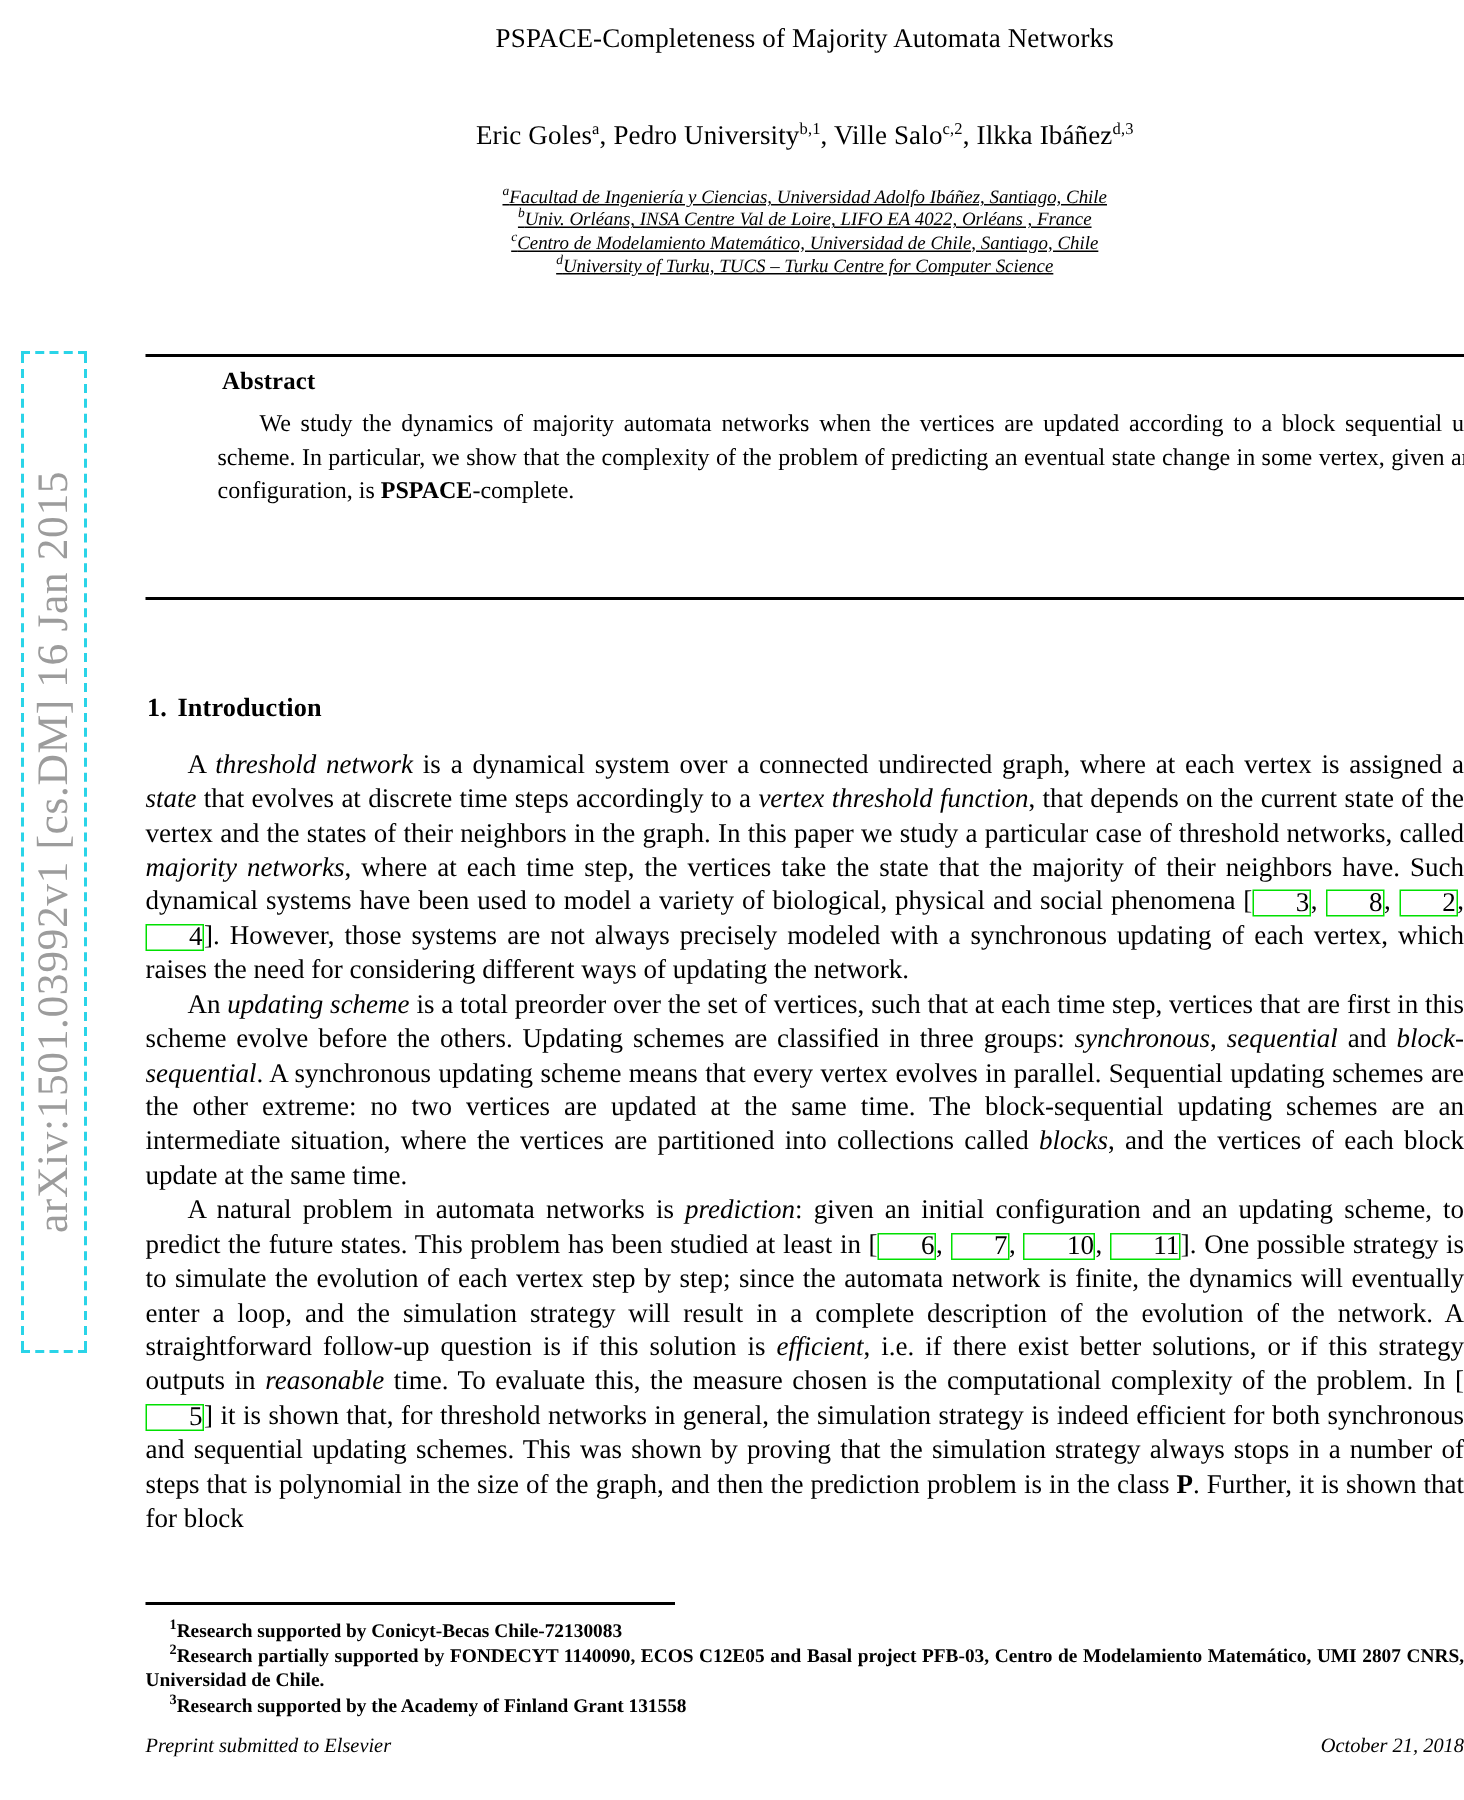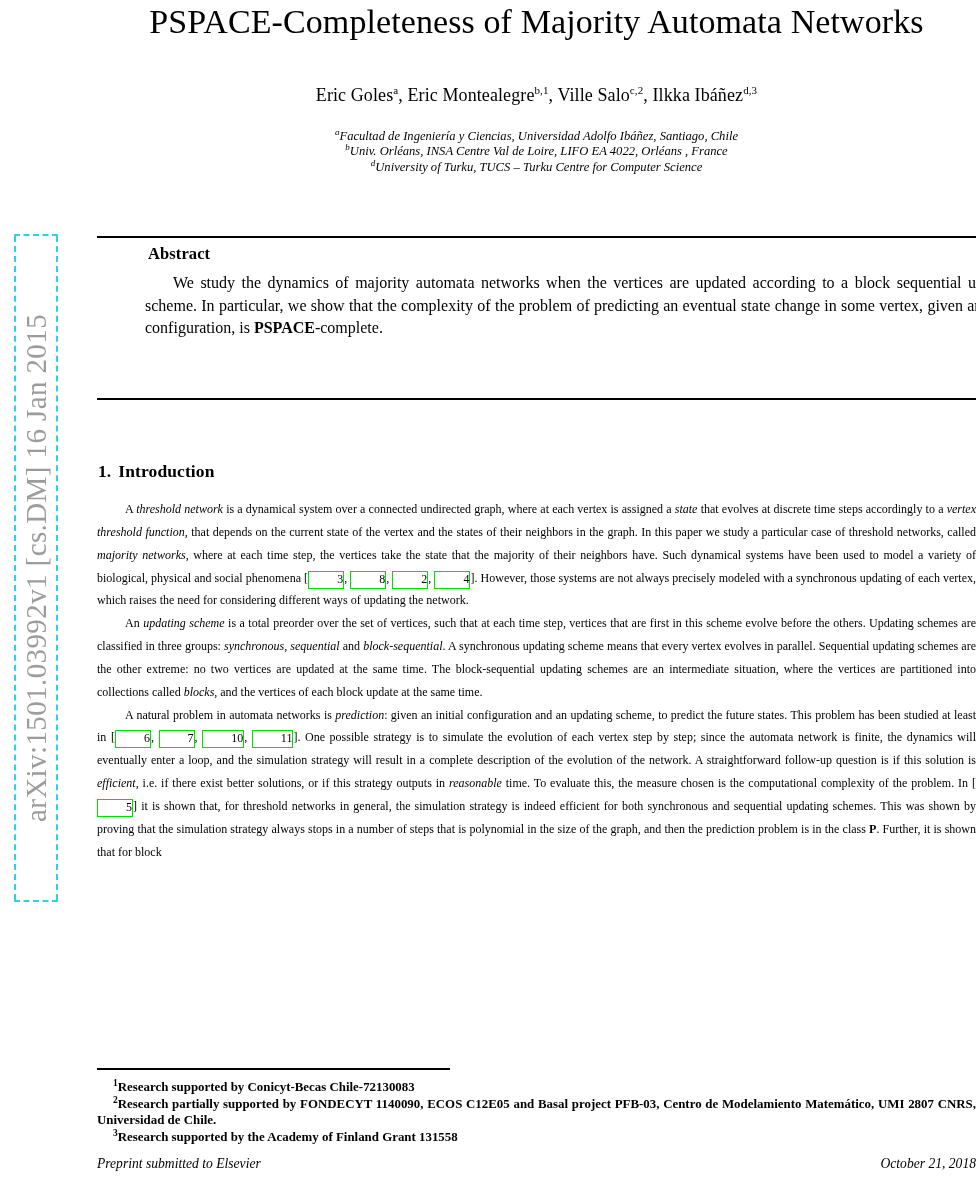--- a/index.html
+++ b/index.html
@@ -59,23 +59,23 @@
     position: absolute;
     left: 97px;
     top: 0;
     width: 879px;
     height: 1200px;
   }
 
   
   .title {
     text-align: center;
-    font-size: 34px;
+    font-size: 18px;
     font-weight: normal;
-    margin: 0;
+    margin: 12px;
     padding-top: 3px;
     letter-spacing: 0.1px;
     font-family: "Liberation Serif", "DejaVu Serif", serif;
   }
   .authors {
     text-align: center;
     font-size: 18px;
     margin-top: 44px;
     letter-spacing: 0.1px;
   }
@@ -90,21 +90,21 @@
     font-style: italic;
     font-size: 12.6px;
     line-height: 15.3px;
   }
   .affiliations .aff sup {
     font-size: 9px;
     font-style: italic;
     vertical-align: super;
     line-height: 0;
   }
-  .affiliations .aff { display: block; }
+  .affiliations .aff { display: block; text-decoration: underline; }
 
   
   .rule {
     border: 0;
     border-top: 2.1px solid #000;
     margin: 0;
     width: 100%;
   }
   .rule-abstract-top { position: absolute; top: 236px; left: 0; }
   .rule-abstract-bot { position: absolute; top: 398px; left: 0; }
@@ -152,21 +152,21 @@
     letter-spacing: 0.1px;
   }
   .section-head .num { margin-right: 7px; }
 
   
   .body-text {
     position: absolute;
     top: 498px;
     left: 0;
     width: 879px;
-    font-size: 12px;
+    font-size: 18px;
     line-height: 22.85px;
     text-align: justify;
   }
   .body-text p {
     margin: 0;
     text-indent: 28px;
     hyphens: none;
   }
   .body-text i { font-style: italic; }
   .body-text b { font-weight: bold; }
@@ -232,26 +232,27 @@
 
 <div class="arxiv-stamp">
   <span class="arxiv-text">arXiv:1501.03992v1  [cs.DM]  16 Jan 2015</span>
 </div>
 
 <div class="page">
 
   <h1 class="title">PSPACE-Completeness of Majority Automata Networks</h1>
 
   <div class="authors">
-    <span><span>Eric Goles</span><sup>a</sup></span><span>, </span><span><span>Eric Montealegre</span><sup>b,1</sup></span><span>, </span><span><span>Ville Salo</span><sup>c,2</sup></span><span>, </span><span><span>Ilkka Ibáñez</span><sup>d,3</sup></span>
+    <span><span>Eric Goles</span><sup>a</sup></span><span>, </span><span><span>Pedro University</span><sup>b,1</sup></span><span>, </span><span><span>Ville Salo</span><sup>c,2</sup></span><span>, </span><span><span>Ilkka Ibáñez</span><sup>d,3</sup></span>
   </div>
 
   <div class="affiliations">
     <span class="aff"><sup>a</sup><span>Facultad de Ingeniería y Ciencias, Universidad Adolfo Ibáñez, Santiago, Chile</span></span>
     <span class="aff"><sup>b</sup><span>Univ. Orléans, INSA Centre Val de Loire, LIFO EA 4022, Orléans , France</span></span>
+    <span class="aff"><sup>c</sup><span>Centro de Modelamiento Matemático, Universidad de Chile, Santiago, Chile</span></span>
     <span class="aff"><sup>d</sup><span>University of Turku, TUCS – Turku Centre for Computer Science</span></span>
   </div>
 
   <hr class="rule rule-abstract-top">
 
   <div class="abstract-block">
     <div class="abstract-head">Abstract</div>
     <p class="abstract-body"><span>We study the dynamics of majority automata networks when the vertices are updated according to a block sequential updating scheme. In particular, we show that the complexity of the problem of predicting an eventual state change in some vertex, given an initial configuration, is </span><b>PSPACE</b><span>-complete.</span></p>
   </div>
 

